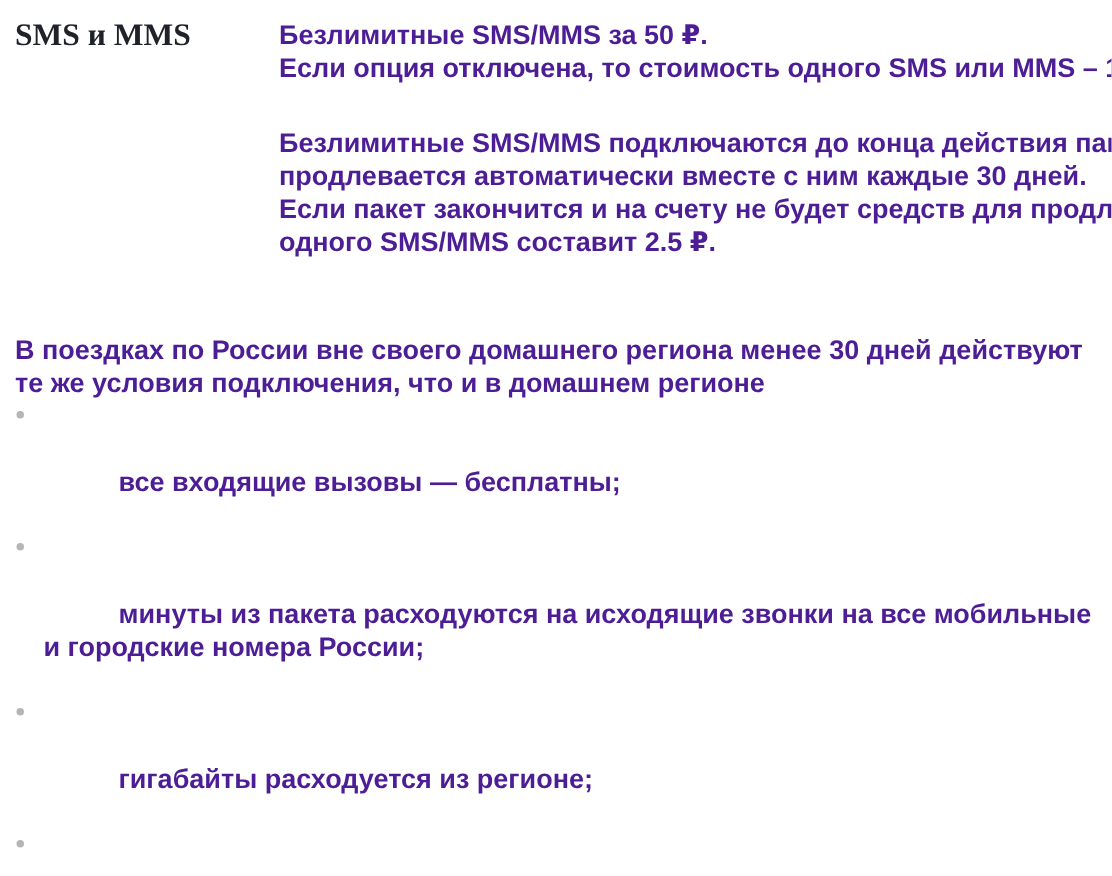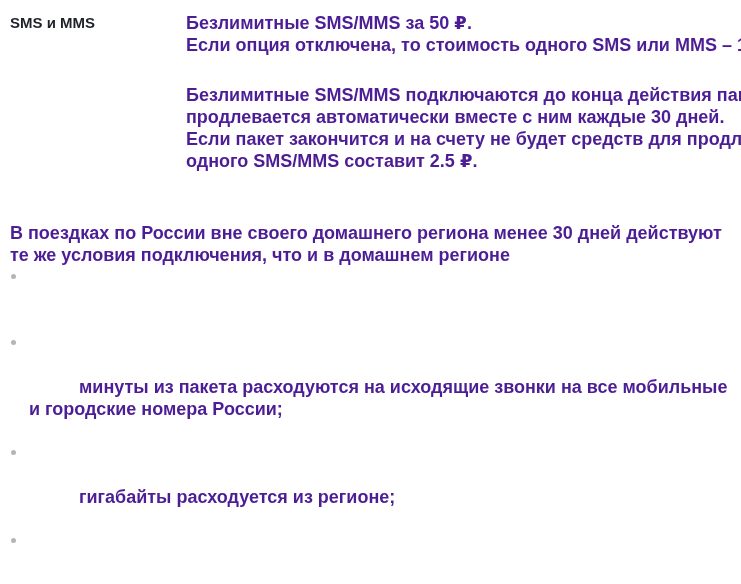--- a/index.html
+++ b/index.html
@@ -22,25 +22,26 @@
   .section-row {
     display: flex;
     align-items: flex-start;
   }
   .section-row + .section-row {
     margin-top: 50px;
   }
   .label-col {
     flex: 0 0 176px;
     width: 176px;
-    font-size: 15px;
+    font-size: 21px;
     line-height: 22px;
     font-weight: bold;
     color: #1f2229;
     white-space: pre;
+    font-family: Liberation Serif, serif;
   }
   .content-col {
     flex: 1 1 auto;
     font-size: 18px;
     line-height: 22px;
     color: #4c1d95;
     font-weight: bold;
   }
   .para {
     margin: 0;
@@ -86,20 +87,21 @@
     </div>
   </section>
 
   <section class="section-row">
     <div class="content-col">
       <p class="para">В поездках по России вне своего домашнего региона менее 30 дней действуют
 те же условия подключения, что и в домашнем регионе</p>
       <ul class="bullet-list">
         <li class="bullet-item">
           <span class="bullet-dot"></span>
+          <span>все входящие вызовы — бесплатны;</span>
         </li>
         <li class="bullet-item">
           <span class="bullet-dot"></span>
           <span>минуты из пакета расходуются на исходящие звонки на все мобильные
 и городские номера России;</span>
         </li>
         <li class="bullet-item">
           <span class="bullet-dot"></span>
           <span>гигабайты расходуется из регионе;</span>
         </li>

